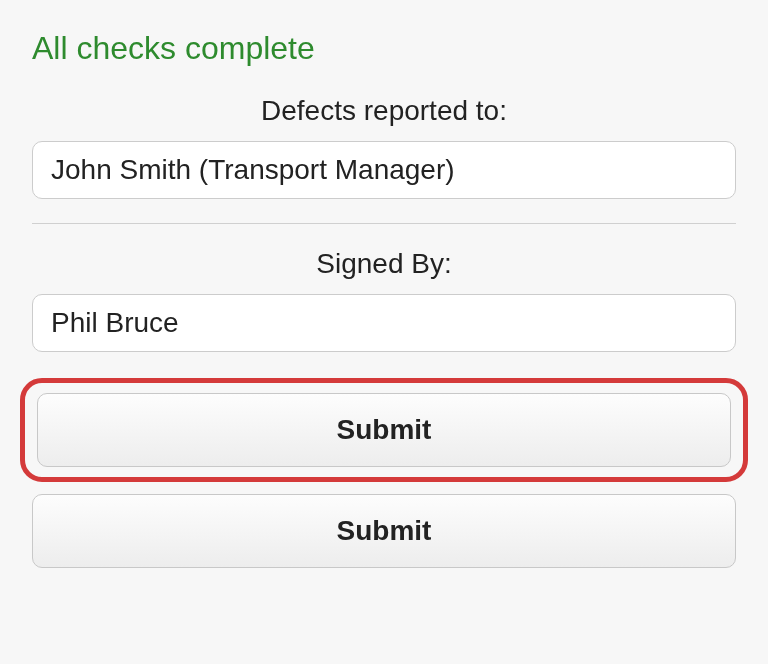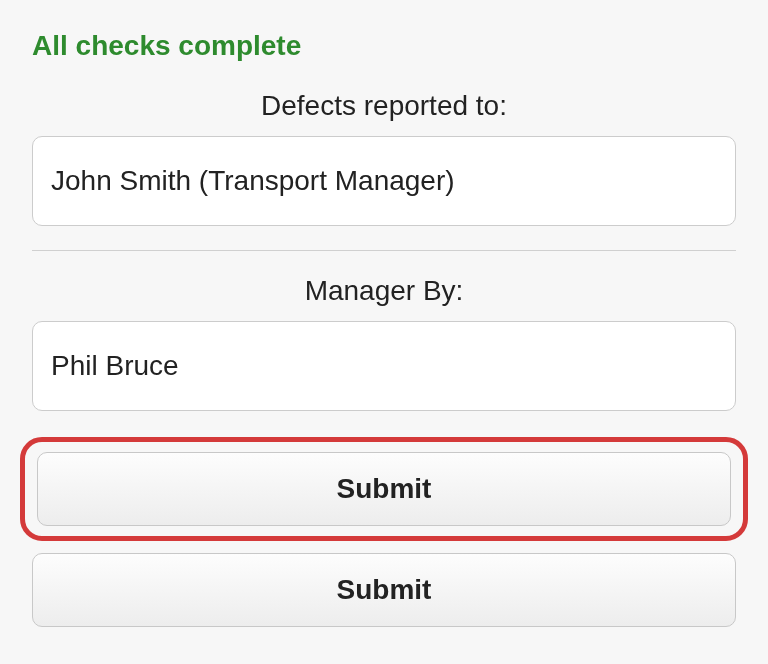--- a/index.html
+++ b/index.html
@@ -9,34 +9,33 @@
     }
     body {
       font-family: -apple-system, BlinkMacSystemFont, "Segoe UI", Helvetica, Arial, sans-serif;
       background: #f7f7f7;
       width: 768px;
       height: 664px;
       padding: 30px 32px;
     }
     .status-text {
       color: #2e8b2e;
-      font-size: 28px;
+      font-size: 32px;
       margin-bottom: 28px;
-      font-weight: bold;
     }
     .field-label {
       font-size: 28px;
       color: #222;
       margin-bottom: 14px;
       text-align: center;
     }
     .text-input {
       width: 100%;
       font-size: 28px;
-      padding: 28px 18px;
+      padding: 12px 18px;
       border: 1px solid #ccc;
       border-radius: 10px;
       background: #fff;
       color: #222;
       font-family: inherit;
       outline: none;
     }
     .divider {
       border: none;
       border-top: 1px solid #d0d0d0;
@@ -72,21 +71,21 @@
 
 
 
 <div class="status-text">All checks complete</div>
 
 <div class="field-label">Defects reported to:</div>
 <input type="text" class="text-input" value="John Smith (Transport Manager)" style="">
 
 <hr class="divider">
 
-<div class="field-label">Manager By:</div>
+<div class="field-label">Signed By:</div>
 <div class="second-field">
   <input type="text" class="text-input" value="Phil Bruce" style="">
 </div>
 
 <div class="button-highlight">
   <button class="btn">Submit</button>
 </div>
 
 <button class="btn">Submit</button>
 

